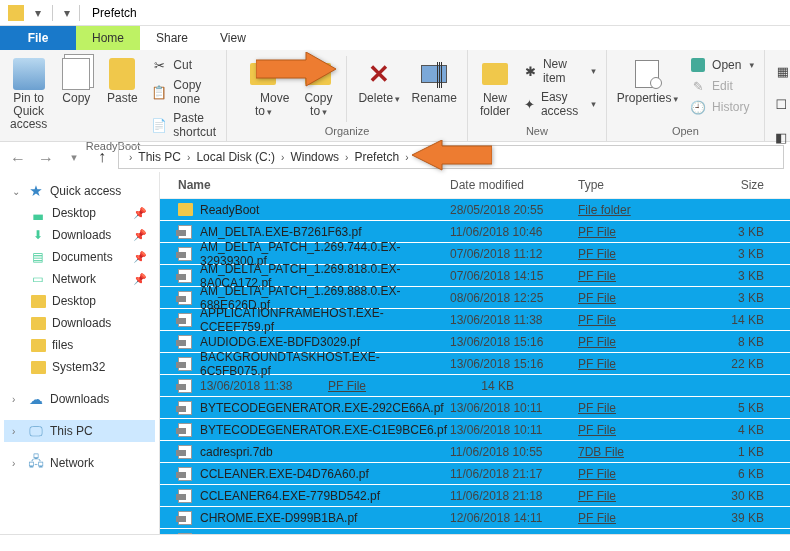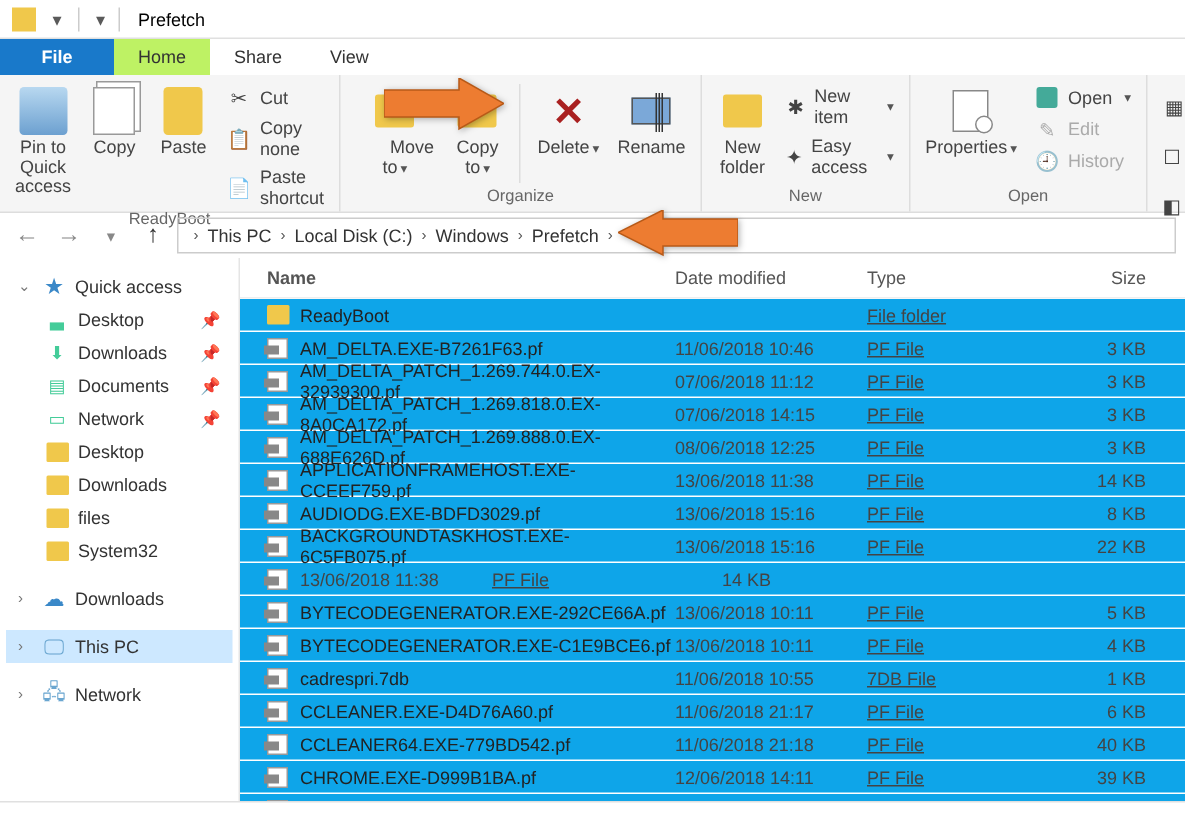--- a/index.html
+++ b/index.html
@@ -336,20 +336,21 @@
       <div class="col c-date">Date modified</div>
       <div class="col c-type">Type</div>
       <div class="col c-size">Size</div>
     </div>
     <div class="rows" id="rows">
         <div class="row">
           <span class="ricon">
             <span class="folder-s"></span>
           </span>
           <span class="name">ReadyBoot</span>
+          <span class="date">28/05/2018 20:55</span>
           <span class="type">File folder</span>
           <span class="size"></span>
         </div>
         <div class="row">
           <span class="ricon">
             <span class="pf-icon"></span>
           </span>
           <span class="name">AM_DELTA.EXE-B7261F63.pf</span>
           <span class="date">11/06/2018 10:46</span>
           <span class="type">PF File</span>
@@ -453,21 +454,21 @@
           <span class="type">PF File</span>
           <span class="size">6 KB</span>
         </div>
         <div class="row">
           <span class="ricon">
             <span class="pf-icon"></span>
           </span>
           <span class="name">CCLEANER64.EXE-779BD542.pf</span>
           <span class="date">11/06/2018 21:18</span>
           <span class="type">PF File</span>
-          <span class="size">40 KB</span>
+          <span class="size">30 KB</span>
         </div>
         <div class="row">
           <span class="ricon">
             <span class="pf-icon"></span>
           </span>
           <span class="name">CHROME.EXE-D999B1BA.pf</span>
           <span class="date">12/06/2018 14:11</span>
           <span class="type">PF File</span>
           <span class="size">39 KB</span>
         </div>

